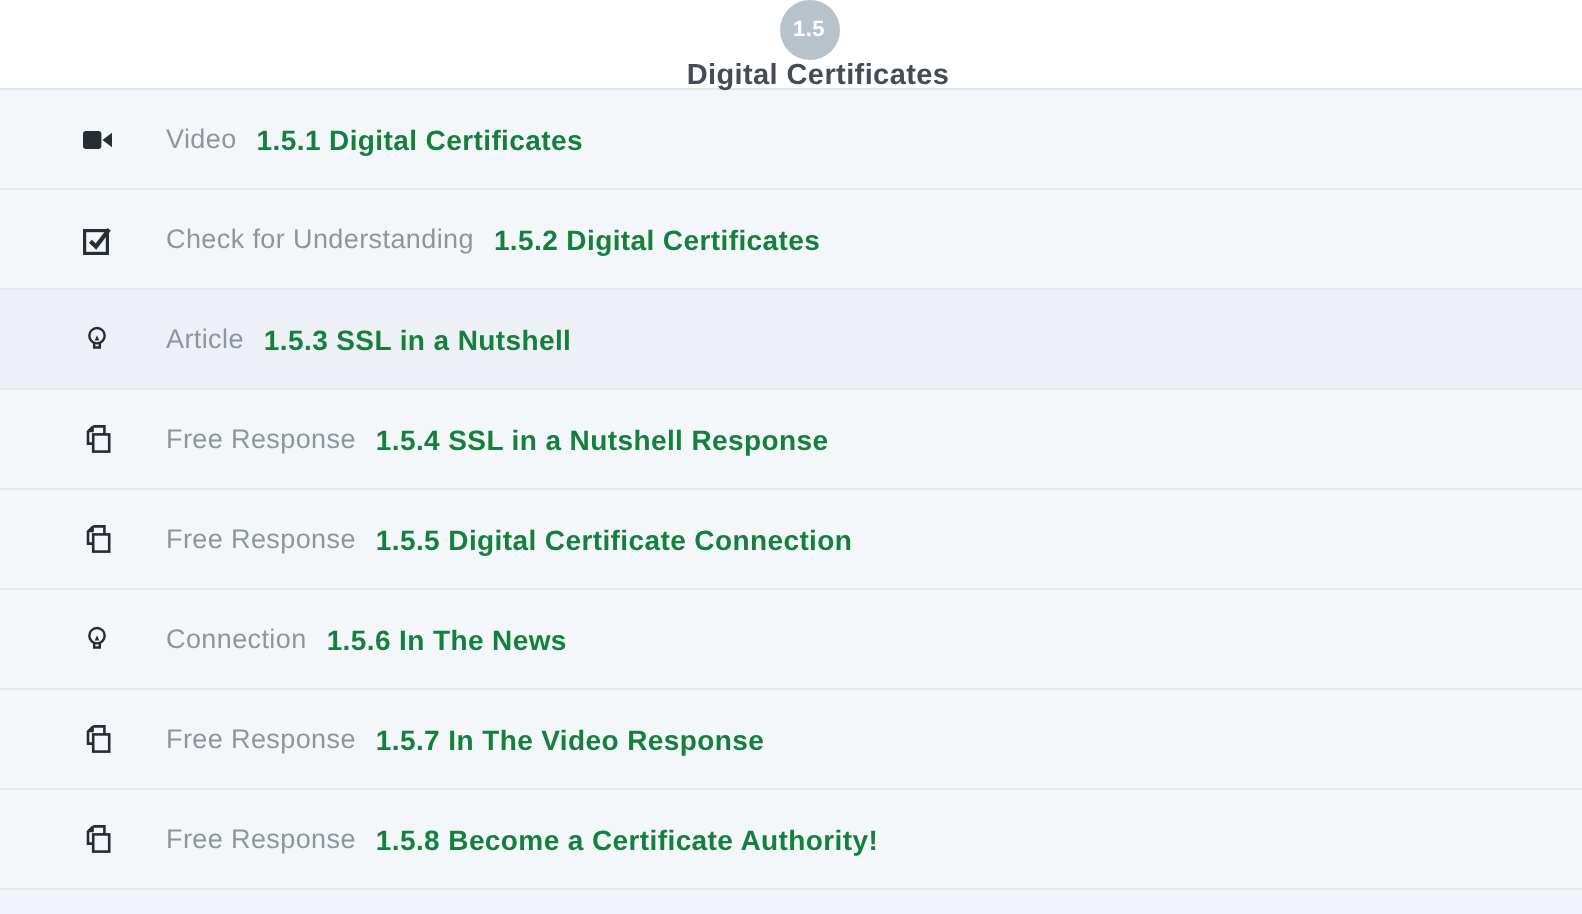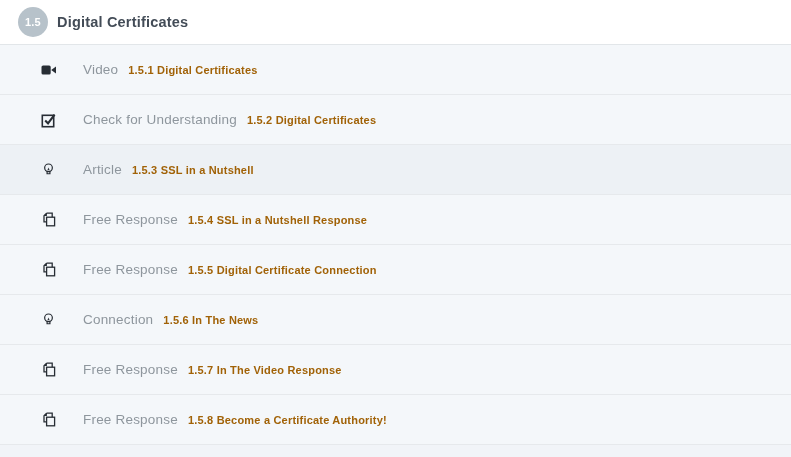--- a/index.html
+++ b/index.html
@@ -16,20 +16,21 @@
 
   
   .section-header {
     height: 45px;
     display: flex;
     align-items: center;
     padding-left: 18px;
     background: #ffffff;
     border-bottom: 1px solid #e2e6e9;
     cursor: pointer;
+    flex-direction: column;
   }
   .section-badge {
     width: 30px;
     height: 30px;
     border-radius: 50%;
     background: #b7c2ca;
     color: #ffffff;
     font-size: 11px;
     font-weight: bold;
     display: flex;
@@ -70,23 +71,23 @@
   .row .icon svg { display: block; }
   .row .type {
     margin-left: 26px;
     font-size: 13.5px;
     color: #8e969d;
     white-space: nowrap;
     letter-spacing: .2px;
   }
   .row .title {
     margin-left: 10px;
-    font-size: 11px;
+    font-size: 14px;
     font-weight: bold;
-    color: #a16207;
+    color: #15803d;
     white-space: nowrap;
     letter-spacing: .2px;
   }
 
   
   .next-row-partial {
     height: 12px;
     background: #f1f4f8;
   }
 </style>

